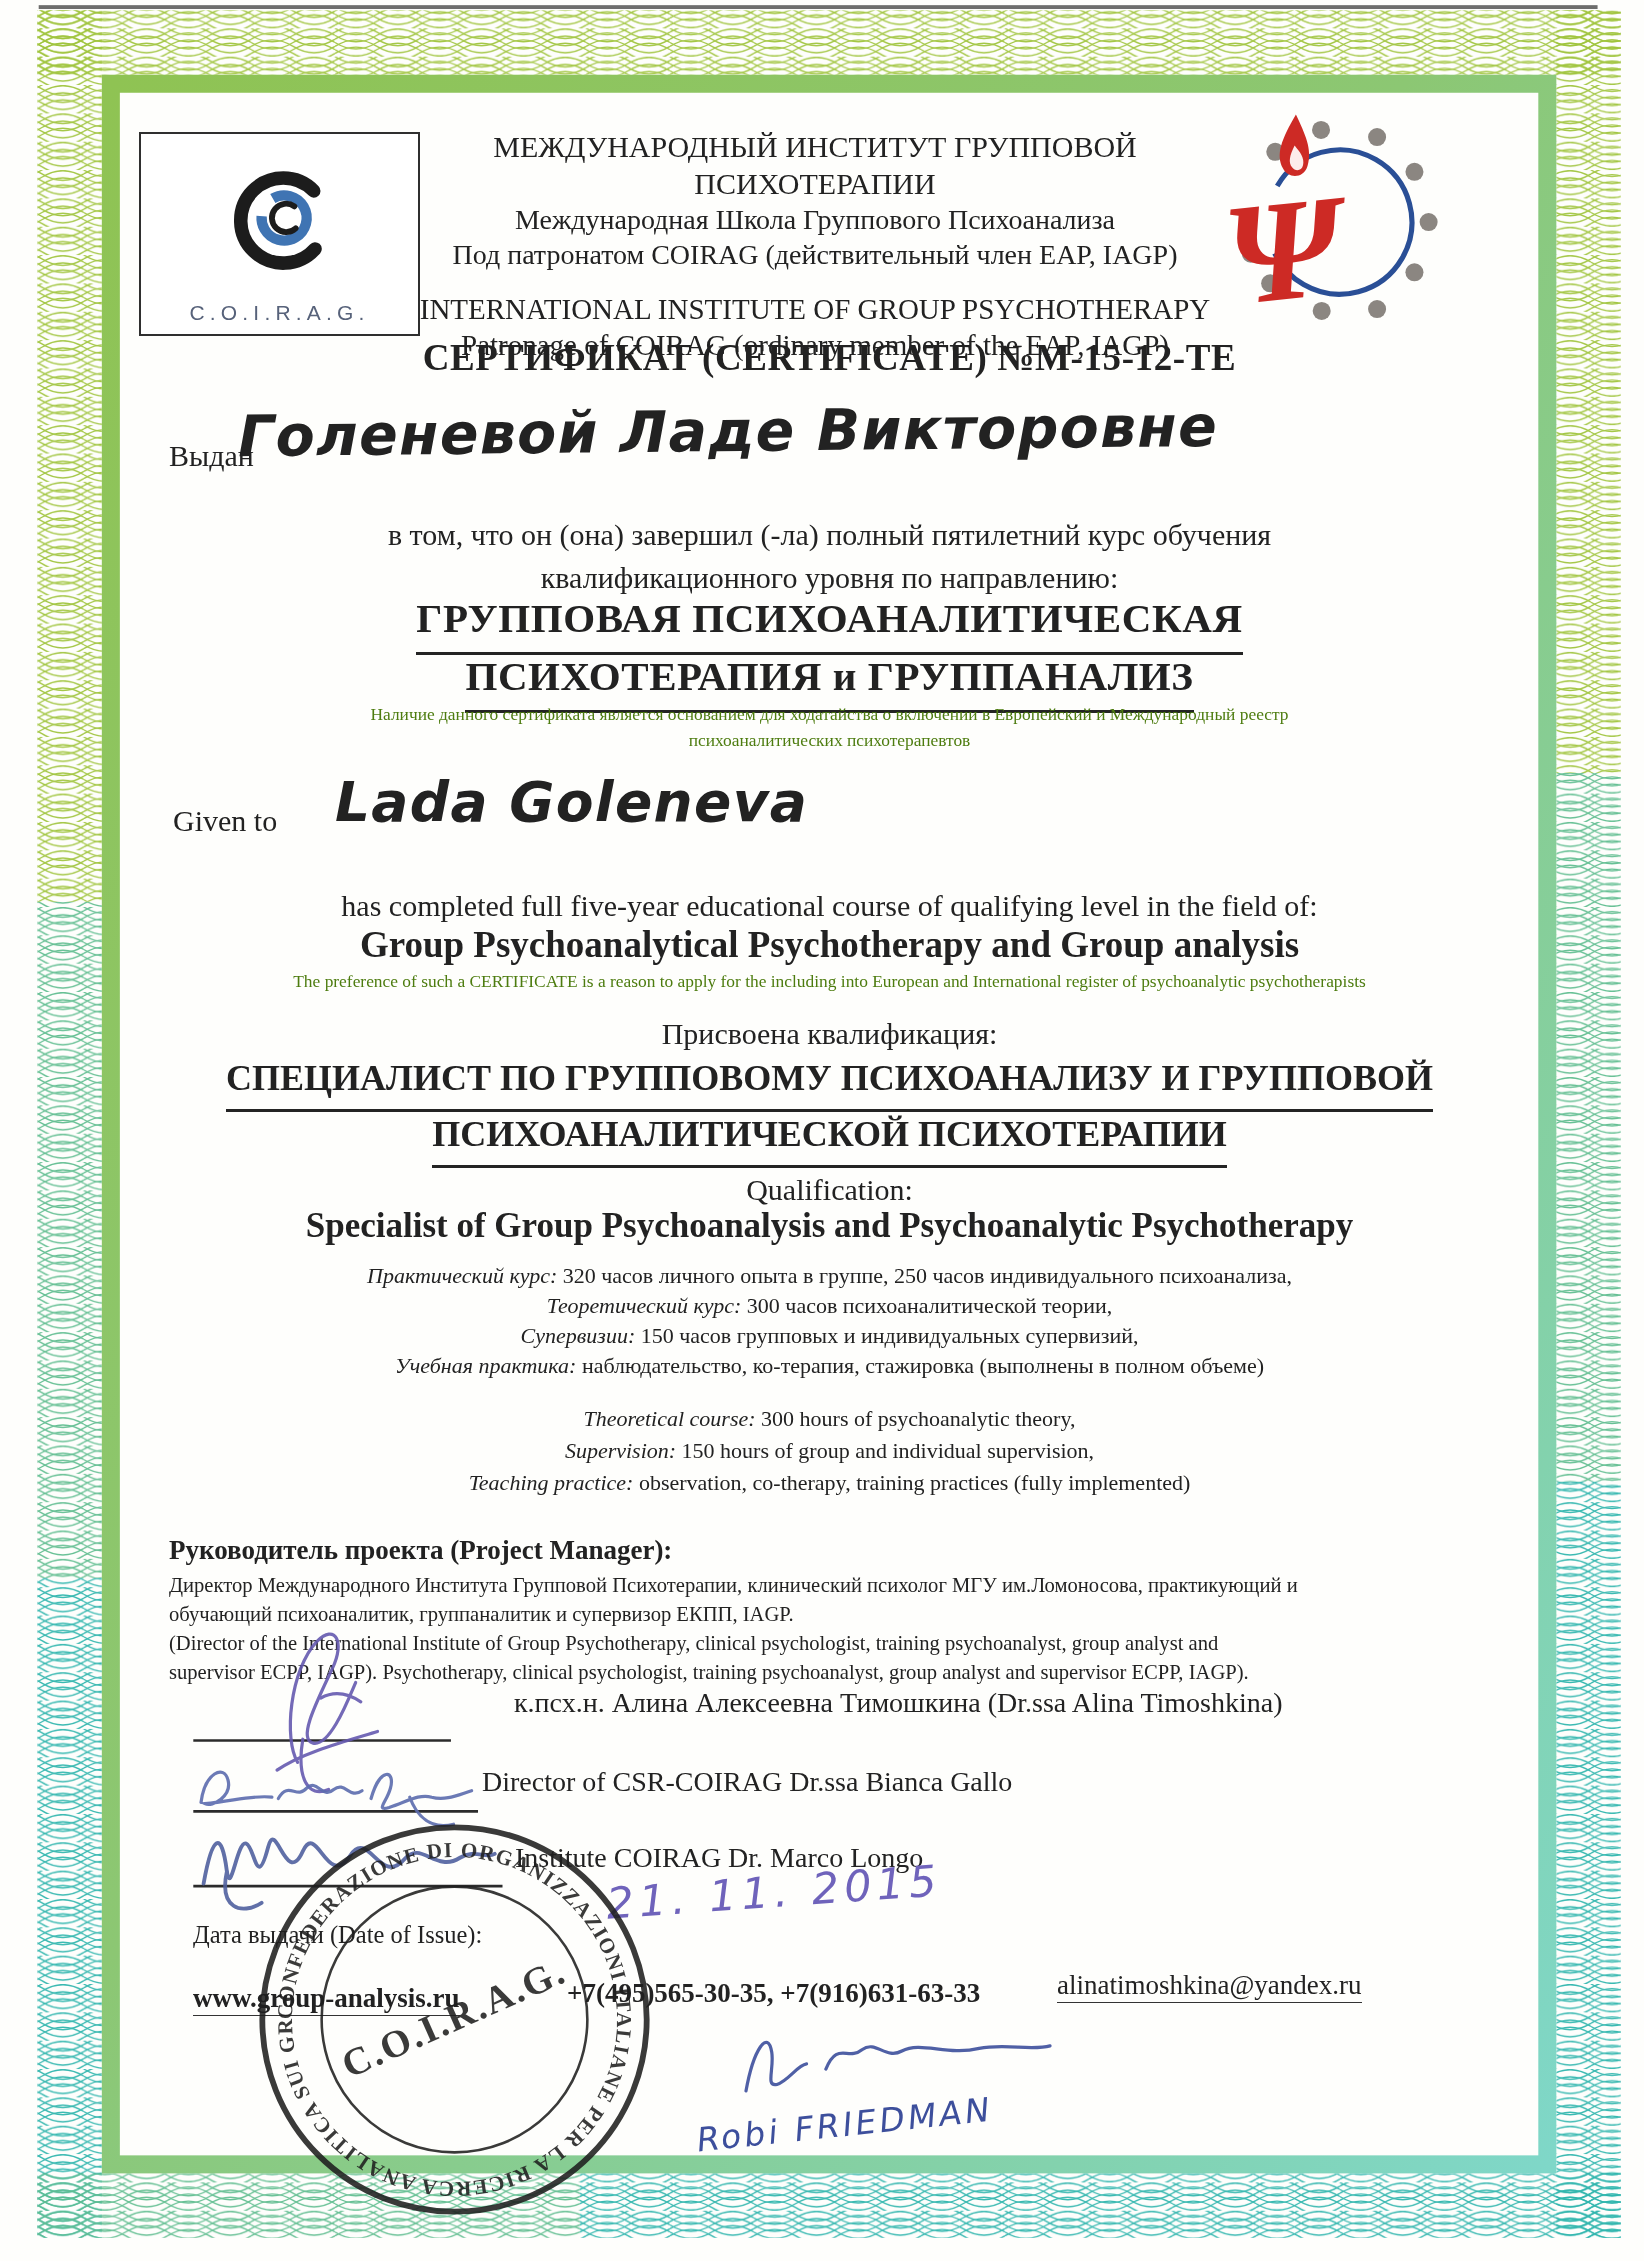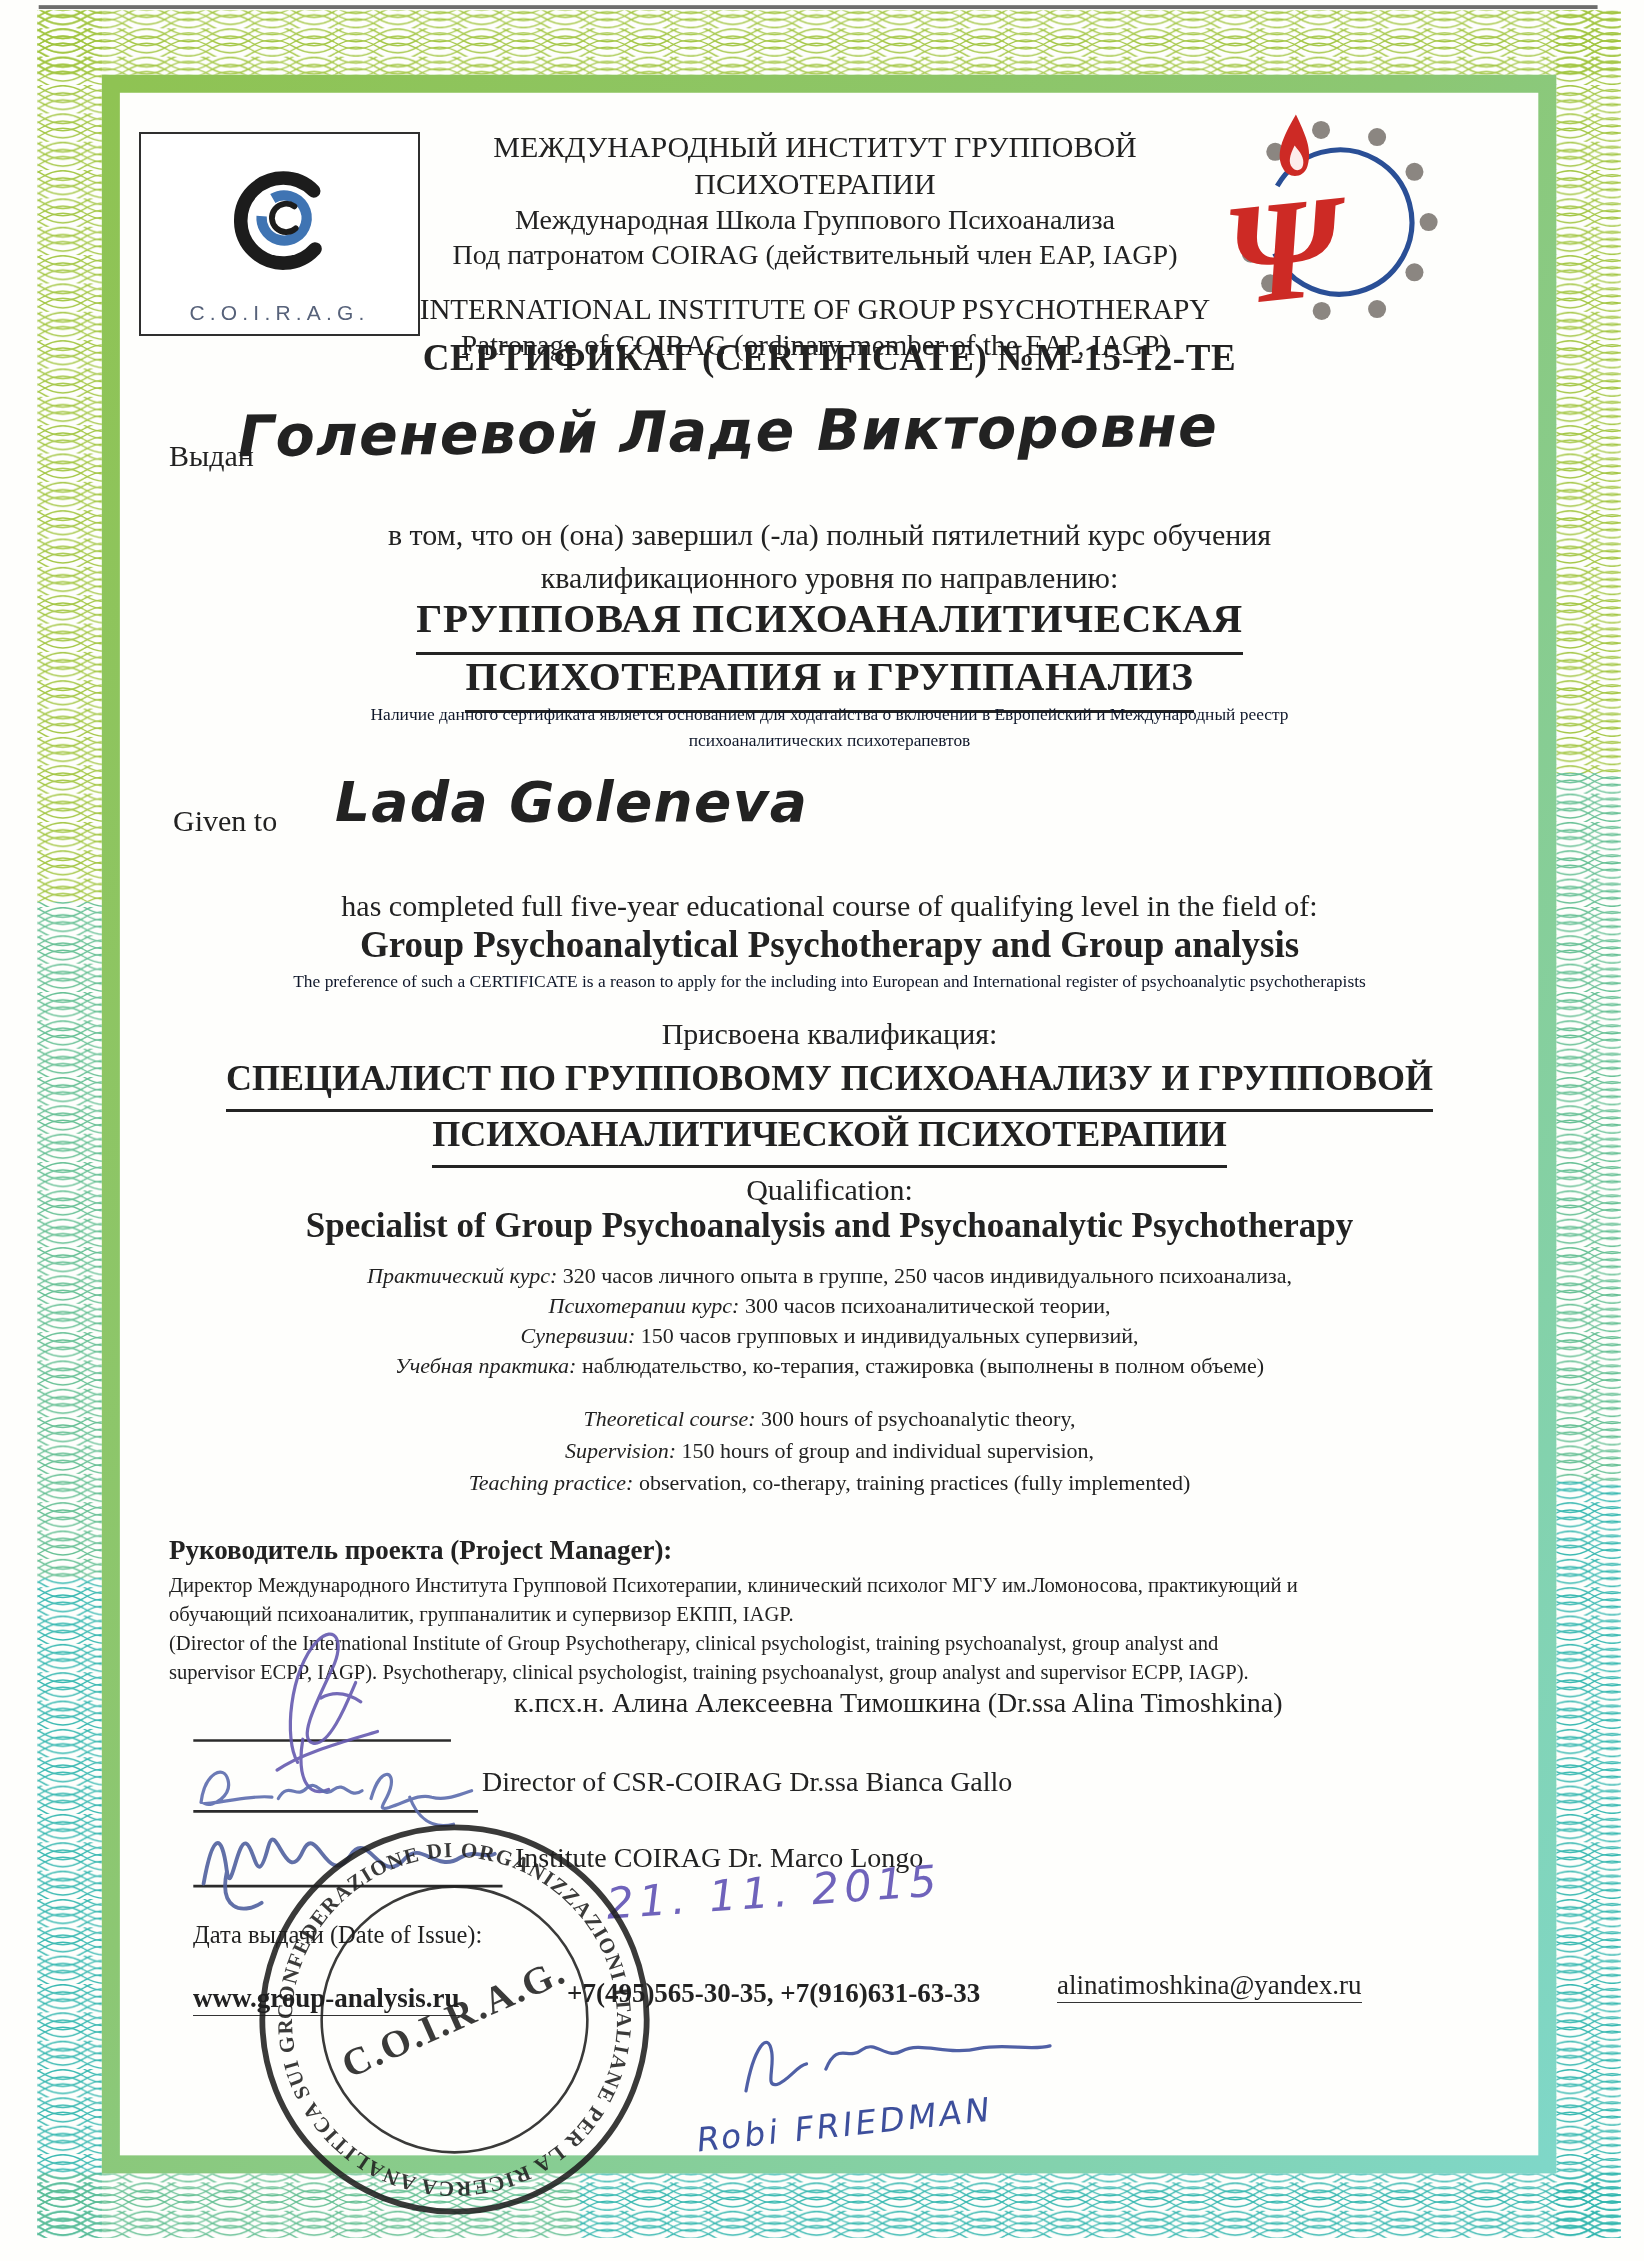--- a/index.html
+++ b/index.html
@@ -11,21 +11,21 @@
   .u-thick{display:inline-block;padding-bottom:10px;border-bottom:3.2px solid #242424;}
   .u-thin{display:inline-block;padding-bottom:1.3px;border-bottom:1.9px solid #333;}
   .hdr-ru1{font-size:30px;line-height:37px;}
   .hdr-ru2{font-size:28px;line-height:35px;}
   .hdr-en{font-size:29px;line-height:36px;}
   .title{font-size:37px;font-weight:bold;letter-spacing:0.6px;}
   .label46{font-size:30px;text-align:center;}
   .name-script{font-size:57px;letter-spacing:1.3px;transform:rotate(-0.6deg);}
   .body46{font-size:30px;line-height:43px;}
   .big-ru{font-size:41px;font-weight:bold;letter-spacing:0.6px;}
-  .small27{font-size:17.4px;line-height:26px;color:#0f172a;}
+  .small27{font-size:17.4px;line-height:26px;color:#4d7c0f;}
   .big-en{font-size:37px;font-weight:bold;}
   .qual-ru{font-size:36px;font-weight:bold;}
   .qual-en{font-size:35px;font-weight:bold;}
   .hrs{font-size:22px;line-height:30px;}
   .hrs-en{font-size:22px;line-height:32px;}
   .hrs i{font-style:italic;}
   .pm-head{font-size:27px;font-weight:bold;}
   .pm-para{font-size:20.6px;line-height:29px;text-align:left;}
   .sig-cap{font-size:28px;}
   .date-label{font-size:24.5px;}
@@ -181,21 +181,21 @@
     <span class="qual-ru u-thick">СПЕЦИАЛИСТ ПО ГРУППОВОМУ ПСИХОАНАЛИЗУ И ГРУППОВОЙ</span>
   </div>
   <div class="ctr" style="top:1113px;">
     <span class="qual-ru u-thick">ПСИХОАНАЛИТИЧЕСКОЙ ПСИХОТЕРАПИИ</span>
   </div>
   <div class="ctr label46" style="top:1167px;margin-top:6px;">Qualification:</div>
   <div class="ctr qual-en" style="top:1206px;">Specialist of Group Psychoanalysis and Psychoanalytic Psychotherapy</div>
 
   <div class="ctr hrs" style="top:1261px;">
     <div><i>Практический курс:</i><span> 320 часов личного опыта в группе, 250 часов индивидуального психоанализа,</span></div>
-    <div><i>Психотерапии курс:</i><span> 300 часов психоаналитической теории,</span></div>
+    <div><i>Теоретический курс:</i><span> 300 часов психоаналитической теории,</span></div>
     <div><i>Супервизии:</i><span> 150 часов групповых и индивидуальных супервизий,</span></div>
     <div><i>Учебная практика:</i><span> наблюдательство, ко-терапия, стажировка (выполнены в полном объеме)</span></div>
   </div>
 
   <div class="ctr hrs-en" style="top:1403px;">
     <div><i>Theoretical course:</i><span> 300 hours of psychoanalytic theory,</span></div>
     <div><i>Supervision:</i><span> 150 hours of group and individual supervision,</span></div>
     <div><i>Teaching practice:</i><span> observation, co-therapy, training practices (fully implemented)</span></div>
   </div>
 

